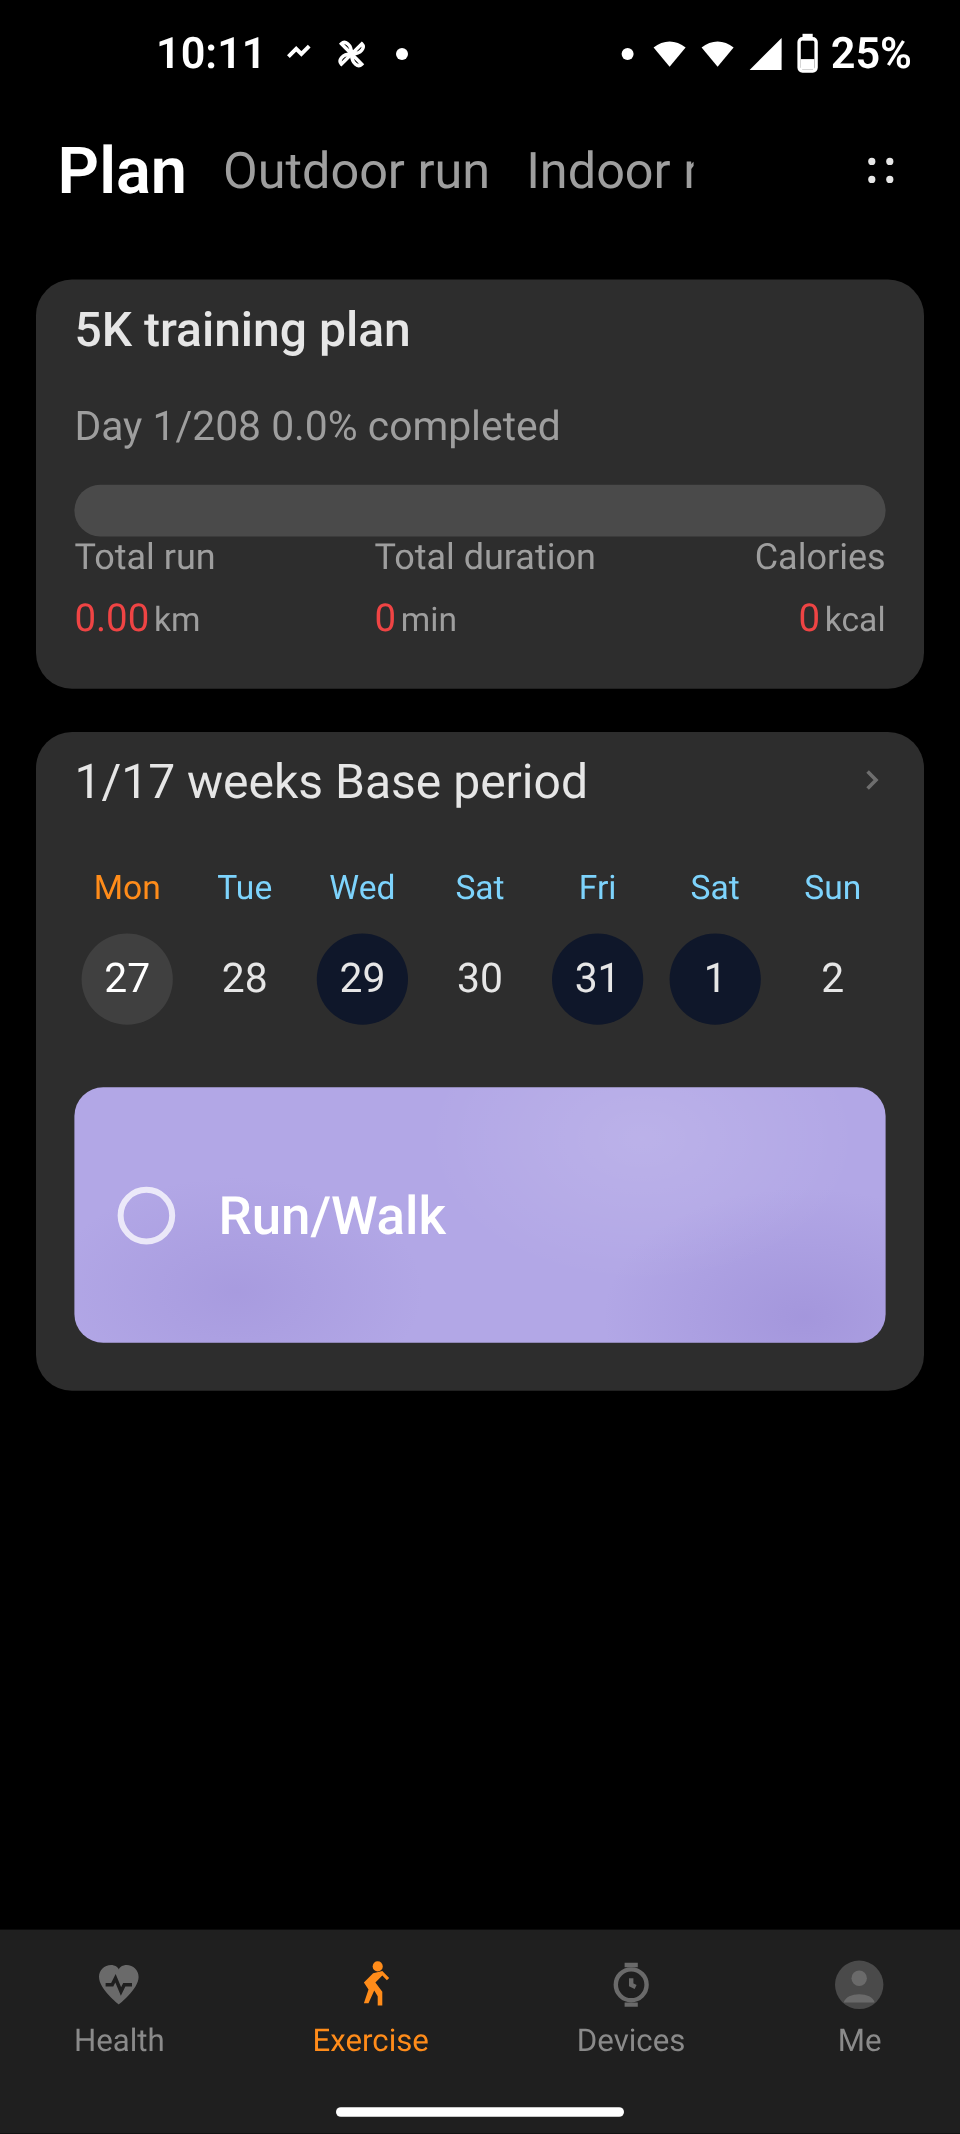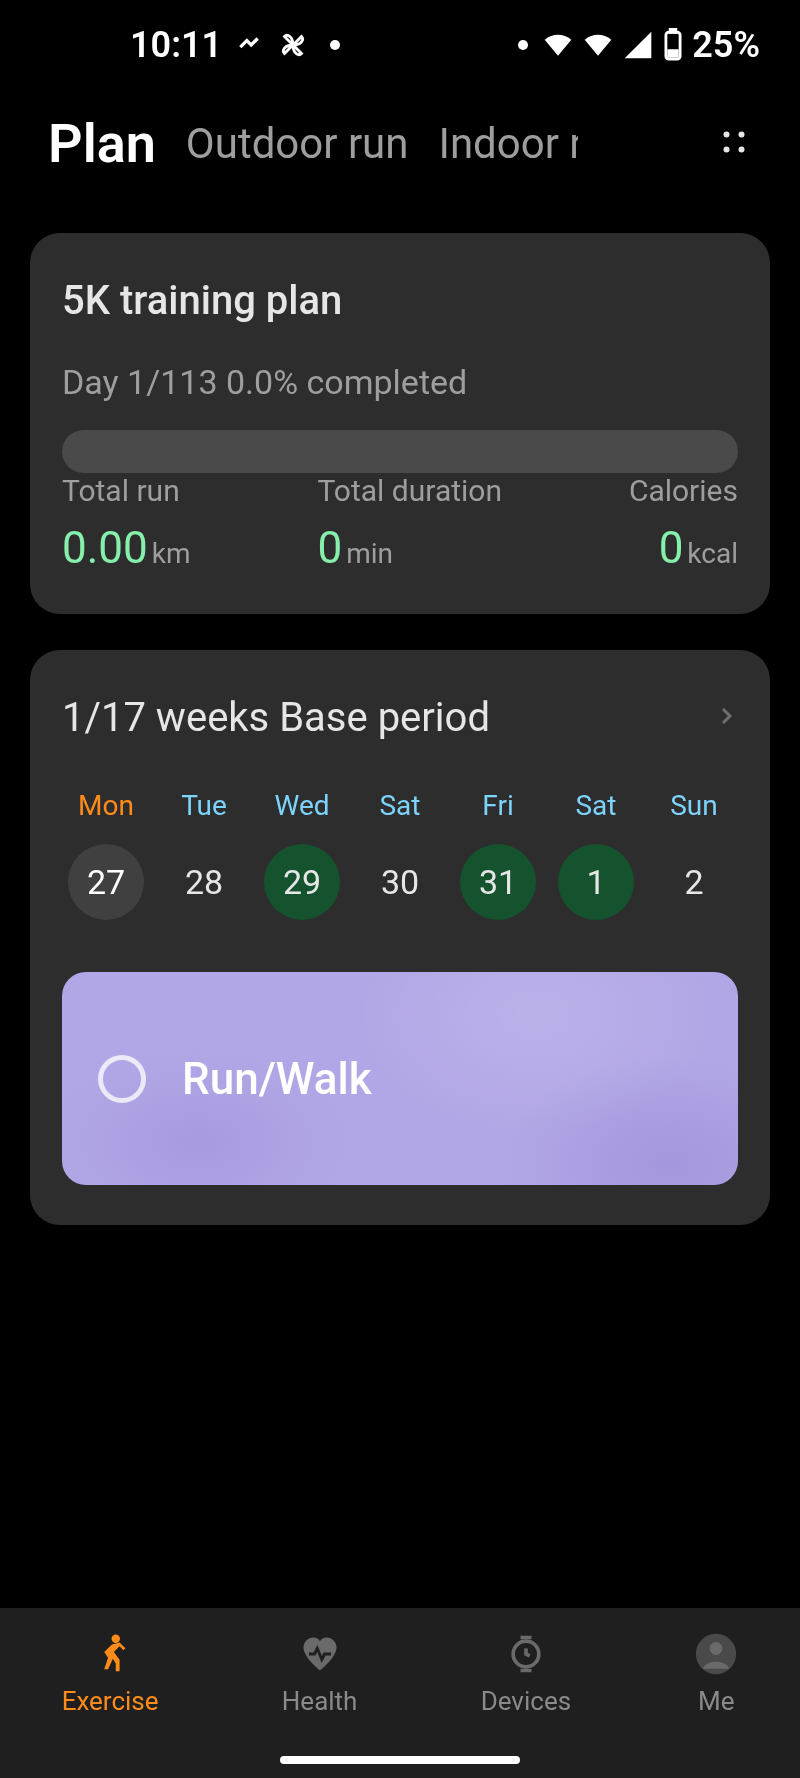--- a/index.html
+++ b/index.html
@@ -15,44 +15,44 @@
 
   
   .tabs-row { display: flex; align-items: center; padding: 22px 40px 22px 48px; gap: 30px; }
   .tab { font-size: 42px; color: #9e9e9e; white-space: nowrap; }
   .tab.active { font-size: 54px; font-weight: 600; color: #fff; }
   .tab.cut { overflow: hidden; max-width: 140px; }
   .more-dots { margin-left: auto; padding-right: 8px; }
 
   
   .content { padding: 0 30px; }
-  .card { background: #2d2d2d; border-radius: 30px; padding: 44px 32px 40px 32px; margin-top: 36px; }
+  .card { background: #2d2d2d; border-radius: 30px; padding: 18px 32px 40px 32px; margin-top: 36px; }
   .card-title { font-size: 40px; font-weight: 500; color: #e6e6e6; }
   .card-sub { font-size: 34px; color: #9e9e9e; margin-top: 38px; }
   .progress-track { background: #4a4a4a; height: 43px; border-radius: 22px; margin-top: 28px; width: 100%; }
   
   .stats-row { display: flex; justify-content: space-between; }
   .stat { display: flex; flex-direction: column; }
   .stat-label { font-size: 30px; color: #9e9e9e; }
   .stat-val-row { display: flex; align-items: baseline; gap: 4px; margin-top: 14px; }
-  .stat-val { font-size: 44px; color: #86efac; font-weight: 400; }
+  .stat-val { font-size: 32px; color: #ef4444; font-weight: 400; }
   .stat-unit { font-size: 28px; color: #9e9e9e; }
   .stat.right { text-align: right; align-items: flex-end; }
 
   
   .week-header { display: flex; align-items: center; justify-content: space-between; }
   .week-title { font-size: 40px; color: #e6e6e6; font-weight: 400; }
   .chevron { color: #6e6e6e; }
 
   .days-row { display: flex; justify-content: space-between; margin-top: 48px; padding: 0 4px; }
   .day-col { display: flex; flex-direction: column; align-items: center; gap: 22px; width: 80px; }
   .day-label { font-size: 28px; color: #7dd3fc; }
   .day-circle { width: 76px; height: 76px; border-radius: 50%; display: flex; align-items: center; justify-content: center; font-size: 34px; color: #e6e6e6; }
   .day-circle.selected { background: #404040; color: #fff; }
-  .day-circle.scheduled { background: #14532d; color: #e6e6e6; }
+  .day-circle.scheduled { background: #0f172a; color: #e6e6e6; }
   .day-col.today .day-label { color: #ff8c1a; }
 
   
   .workout-tile { background: #b2a7e6; border-radius: 24px; margin-top: 52px; padding: 42px 30px 42px 30px; display: flex; align-items: center; gap: 36px; position: relative; overflow: hidden; height: 213px; }
   .workout-tile::before { content: ""; position: absolute; inset: 0; background:
      radial-gradient(ellipse 300px 200px at 70% 20%, rgba(255,255,255,0.12), transparent 60%),
      radial-gradient(ellipse 280px 180px at 90% 90%, rgba(120,100,190,0.25), transparent 60%),
      radial-gradient(ellipse 260px 160px at 20% 80%, rgba(120,100,190,0.18), transparent 60%);
   }
   .workout-circle { width: 48px; height: 48px; border: 5px solid rgba(255,255,255,0.75); border-radius: 50%; z-index: 1; flex-shrink: 0; margin-left: 6px; }
@@ -129,21 +129,21 @@
         <circle cx="7" cy="17" r="2"></circle>
         <circle cx="17" cy="17" r="2"></circle>
       </svg>
   </span>
 </div>
 
 <div class="content">
 
   <div class="card">
     <div class="card-title">5K training plan</div>
-    <div class="card-sub">Day 1/113 0.0% completed</div>
+    <div class="card-sub">Day 1/208 0.0% completed</div>
     <div class="progress-track"></div>
     <div class="stats-row">
       <div class="stat">
         <span class="stat-label">Total run</span>
         <span class="stat-val-row">
           <span class="stat-val">0.00</span>
           <span class="stat-unit">km</span>
         </span>
       </div>
       <div class="stat">
@@ -207,37 +207,37 @@
     <div class="workout-tile">
       <span class="workout-circle"></span>
       <div class="workout-text">
         <div class="workout-title">Run/Walk</div>
       </div>
     </div>
   </div>
 </div>
 
 <div class="bottom-nav">
+  <div class="nav-item">
+    <span class="nav-icon">
+      <svg width="44" height="44" viewBox="0 0 24 24" fill="#6a6a6a">
+          <path d="M12 21 C12 21 3 14 3 8.5 C3 5.4 5.4 3 8.5 3 C10.2 3 11.6 4 12 5 C12.4 4 13.8 3 15.5 3 C18.6 3 21 5.4 21 8.5 C21 14 12 21 12 21 Z"></path>
+          <path d="M6 12 L9 12 L10.5 9 L13 15 L14.5 12 L18 12" stroke="#1f1f1f" stroke-width="1.6" fill="none"></path>
+        </svg>
+    </span>
+    <span class="nav-label">Health</span>
+  </div>
   <div class="nav-item active">
     <span class="nav-icon">
       <svg width="46" height="46" viewBox="0 0 24 24" fill="#ff8c1a">
           <circle cx="15" cy="4" r="2.2"></circle>
           <path d="M13 7 L9 11 L11 14 L9 20 L11 20 L13.5 14.5 L15 17 L15 21 L17 21 L17 15 L14 11 L17 8 L19 10 L20 9 L17 6 Z"></path>
         </svg>
     </span>
     <span class="nav-label">Exercise</span>
-  </div>
-  <div class="nav-item">
-    <span class="nav-icon">
-      <svg width="44" height="44" viewBox="0 0 24 24" fill="#6a6a6a">
-          <path d="M12 21 C12 21 3 14 3 8.5 C3 5.4 5.4 3 8.5 3 C10.2 3 11.6 4 12 5 C12.4 4 13.8 3 15.5 3 C18.6 3 21 5.4 21 8.5 C21 14 12 21 12 21 Z"></path>
-          <path d="M6 12 L9 12 L10.5 9 L13 15 L14.5 12 L18 12" stroke="#1f1f1f" stroke-width="1.6" fill="none"></path>
-        </svg>
-    </span>
-    <span class="nav-label">Health</span>
   </div>
   <div class="nav-item">
     <span class="nav-icon">
       <svg width="44" height="44" viewBox="0 0 24 24" fill="none" stroke="#6a6a6a" stroke-width="2">
           <circle cx="12" cy="12" r="7"></circle>
           <path d="M9 3 L15 3 M9 21 L15 21 M12 9 L12 12 L14 13"></path>
         </svg>
     </span>
     <span class="nav-label">Devices</span>
   </div>

